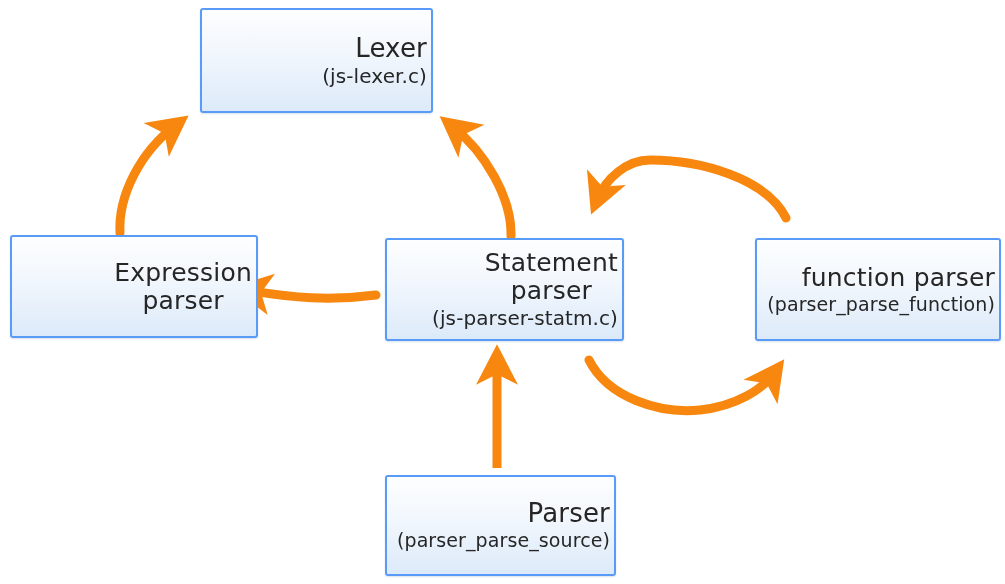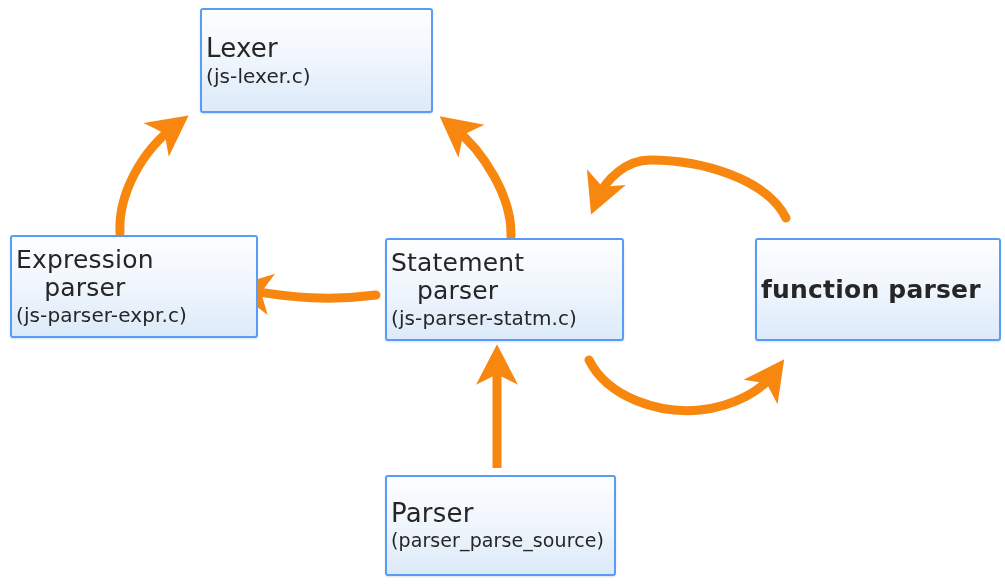--- a/index.html
+++ b/index.html
@@ -30,21 +30,21 @@
   }
   .node {
     position: absolute;
     box-sizing: border-box;
     border: 2px solid #5b9bf8;
     border-radius: 3px;
     background: linear-gradient(to bottom, #fdfefe 0%, #f2f7fd 42%, #dceaf9 100%);
     box-shadow: 0 1px 2px rgba(120, 150, 180, 0.28);
     display: flex;
     flex-direction: column;
-    align-items: flex-start;
+    align-items: flex-end;
     justify-content: center;
     text-align: center;
     color: #262626;
     line-height: 1.12;
     padding: 18px 4px;
   }
   .node-title {
     font-size: 25px;
     letter-spacing: 0.2px;
     white-space: pre-line;
@@ -60,21 +60,21 @@
   }
 
   
   #node-lexer          { left: 200px; top: 8px;   width: 233px; height: 105px; }
   #node-expression     { left: 10px;  top: 235px; width: 248px; height: 103px; }
   #node-statement      { left: 385px; top: 238px; width: 239px; height: 103px; }
   #node-function       { left: 755px; top: 238px; width: 246px; height: 103px; }
   #node-parser         { left: 385px; top: 475px; width: 231px; height: 101px; }
 
   #node-lexer .node-title      { font-size: 26px; }
-  #node-function .node-title   { font-size: 25px; font-weight: bold; }
+  #node-function .node-title   { font-size: 25px; }
   #node-parser .node-title     { font-size: 26px; }
 </style>
 </head>
 <body>
 
 <div id="canvas">
 
   <svg id="arrow-layer" viewBox="0 0 1005 584" width="1005" height="584" xmlns="http://www.w3.org/2000/svg">
     <defs>
       <marker id="ah" viewBox="0 0 12 12" refX="7.2" refY="6" markerWidth="5.0" markerHeight="5.0" orient="auto-start-reverse" markerUnits="strokeWidth">
@@ -96,31 +96,31 @@
   </svg>
 
   <div class="node" id="node-lexer">
     <div class="node-title">Lexer</div>
     <div class="node-sub">(js-lexer.c)</div>
   </div>
 
   <div class="node" id="node-expression">
     <div class="node-title">Expression
 parser</div>
-    <div class="node-sub">(js-parser-expr.c)</div>
   </div>
 
   <div class="node" id="node-statement">
     <div class="node-title">Statement
 parser</div>
     <div class="node-sub">(js-parser-statm.c)</div>
   </div>
 
   <div class="node" id="node-function">
     <div class="node-title">function parser</div>
+    <div class="node-sub tight">(parser_parse_function)</div>
   </div>
 
   <div class="node" id="node-parser">
     <div class="node-title">Parser</div>
     <div class="node-sub tight">(parser_parse_source)</div>
   </div>
 
 </div>
 
 </body></html>

